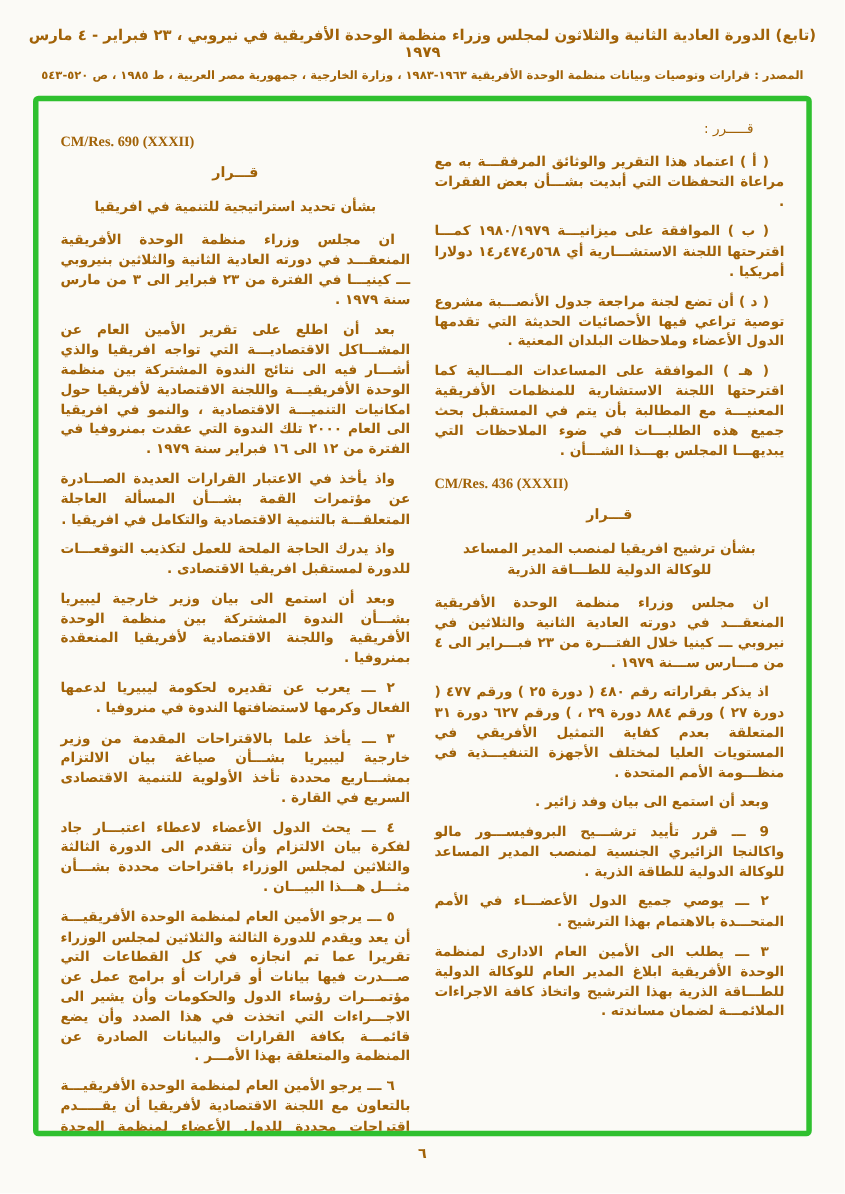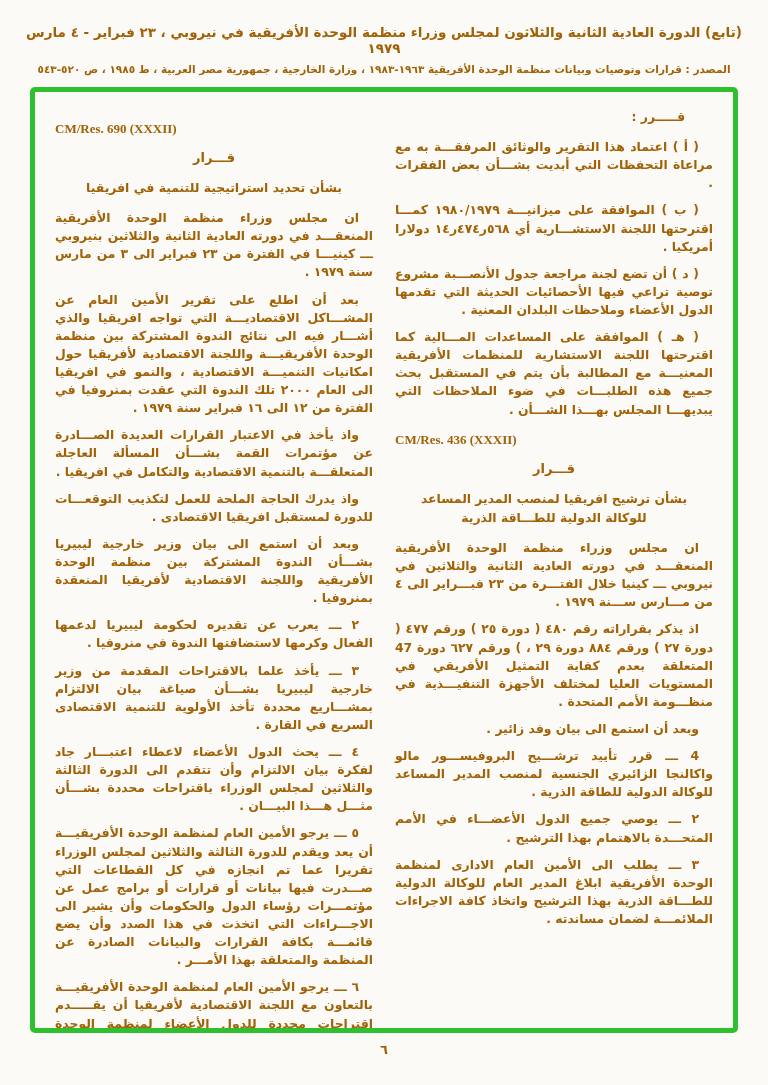--- a/index.html
+++ b/index.html
@@ -14,21 +14,21 @@
   .h2 { font-size:10.5px; font-weight:600; }
   .green-frame {
     margin:12px 30px 0; height:946px; box-sizing:border-box;
     border:5px solid #2fc02f; border-radius:5px;
     padding:16px 20px 6px; overflow:hidden; background:#fbfaf6;
   }
   .columns { display:flex; gap:22px; height:100%; }
   .col { flex:1; font-size:12.4px; line-height:1.46; min-width:0; }
   .block { margin:0 0 9px; }
   .para { text-align:justify; text-indent:14px;font-weight:bold; }
-  .decree { text-indent:28px; font-weight:700; margin-bottom:12px; }
+  .decree { text-indent:28px; font-weight:400; margin-bottom:12px; }
   .res-number {
     direction:ltr; text-align:left; font-family:"Liberation Serif", serif;
     font-weight:600; font-size:13px; margin:12px 0 10px;
   }
   .heading { text-align:center; font-weight:700; font-size:13px; margin:8px 0 10px; }
   .title { text-align:center; font-weight:700; white-space:pre-line; margin-bottom:12px; line-height:1.55; }
   .page-footer { text-align:center; margin-top:9px; font-size:13px; font-weight:600; }
 </style>
 </head>
 <body>
@@ -46,23 +46,23 @@
           <div class="block decree">قـــــرر :</div>
           <div class="block para">( أ ) اعتماد هذا التقرير والوثائق المرفقـــة به مع مراعاة التحفظات التي أبديت بشـــأن بعض الفقرات .</div>
           <div class="block para">( ب ) الموافقة على ميزانيـــة ١٩٨٠/١٩٧٩ كمـــا اقترحتها اللجنة الاستشـــارية أي ٥٦٨ر٤٧٤ر١٤ دولارا أمريكيا .</div>
           <div class="block para">( د ) أن تضع لجنة مراجعة جدول الأنصـــبة مشروع توصية تراعي فيها الأحصائيات الحديثة التي تقدمها الدول الأعضاء وملاحظات البلدان المعنية .</div>
           <div class="block para">( هـ ) الموافقة على المساعدات المـــالية كما اقترحتها اللجنة الاستشارية للمنظمات الأفريقية المعنيـــة مع المطالبة بأن يتم في المستقبل بحث جميع هذه الطلبـــات في ضوء الملاحظات التي يبديهـــا المجلس بهـــذا الشـــأن .</div>
           <div class="block res-number" dir="ltr">CM/Res. 436 (XXXII)</div>
           <div class="block heading">قـــرار</div>
           <div class="block title">بشأن ترشيح افريقيا لمنصب المدير المساعد
 للوكالة الدولية للطـــاقة الذرية</div>
           <div class="block para">ان مجلس وزراء منظمة الوحدة الأفريقية المنعقـــد في دورته العادية الثانية والثلاثين في نيروبي ـــ كينيا خلال الفتـــرة من ٢٣ فبـــراير الى ٤ من مـــارس ســـنة ١٩٧٩ .</div>
-          <div class="block para">اذ يذكر بقراراته رقم ٤٨٠ ( دورة ٢٥ ) ورقم ٤٧٧ ( دورة ٢٧ ) ورقم ٨٨٤ دورة ٢٩ ، ) ورقم ٦٢٧ دورة 47 المتعلقة بعدم كفاية التمثيل الأفريقي في المستويات العليا لمختلف الأجهزة التنفيـــذية في منظـــومة الأمم المتحدة .</div>
+          <div class="block para">اذ يذكر بقراراته رقم ٤٨٠ ( دورة ٢٥ ) ورقم ٤٧٧ ( دورة ٢٧ ) ورقم ٨٨٤ دورة ٢٩ ، ) ورقم ٦٢٧ دورة ٣١ المتعلقة بعدم كفاية التمثيل الأفريقي في المستويات العليا لمختلف الأجهزة التنفيـــذية في منظـــومة الأمم المتحدة .</div>
           <div class="block para">وبعد أن استمع الى بيان وفد زائير .</div>
-          <div class="block para">4 ـــ قرر تأييد ترشـــيح البروفيســـور مالو واكالنجا الزائيري الجنسية لمنصب المدير المساعد للوكالة الدولية للطاقة الذرية .</div>
+          <div class="block para">9 ـــ قرر تأييد ترشـــيح البروفيســـور مالو واكالنجا الزائيري الجنسية لمنصب المدير المساعد للوكالة الدولية للطاقة الذرية .</div>
           <div class="block para">٢ ـــ يوصي جميع الدول الأعضـــاء في الأمم المتحـــدة بالاهتمام بهذا الترشيح .</div>
           <div class="block para">٣ ـــ يطلب الى الأمين العام الادارى لمنظمة الوحدة الأفريقية ابلاغ المدير العام للوكالة الدولية للطـــاقة الذرية بهذا الترشيح واتخاذ كافة الاجراءات الملائمـــة لضمان مساندته .</div>
         </section>
       <section class="col" id="col-left">
           <div class="block res-number" dir="ltr">CM/Res. 690 (XXXII)</div>
           <div class="block heading">قـــرار</div>
           <div class="block title">بشأن تحديد استراتيجية للتنمية في افريقيا</div>
           <div class="block para">ان مجلس وزراء منظمة الوحدة الأفريقية المنعقـــد في دورته العادية الثانية والثلاثين بنيروبي ـــ كينيـــا في الفترة من ٢٣ فبراير الى ٣ من مارس سنة ١٩٧٩ .</div>
           <div class="block para">بعد أن اطلع على تقرير الأمين العام عن المشـــاكل الاقتصاديـــة التي تواجه افريقيا والذي أشـــار فيه الى نتائج الندوة المشتركة بين منظمة الوحدة الأفريقيـــة واللجنة الاقتصادية لأفريقيا حول امكانيات التنميـــة الاقتصادية ، والنمو في افريقيا الى العام ٢٠٠٠ تلك الندوة التي عقدت بمنروفيا في الفترة من ١٢ الى ١٦ فبراير سنة ١٩٧٩ .</div>
           <div class="block para">واذ يأخذ في الاعتبار القرارات العديدة الصـــادرة عن مؤتمرات القمة بشـــأن المسألة العاجلة المتعلقـــة بالتنمية الاقتصادية والتكامل في افريقيا .</div>

